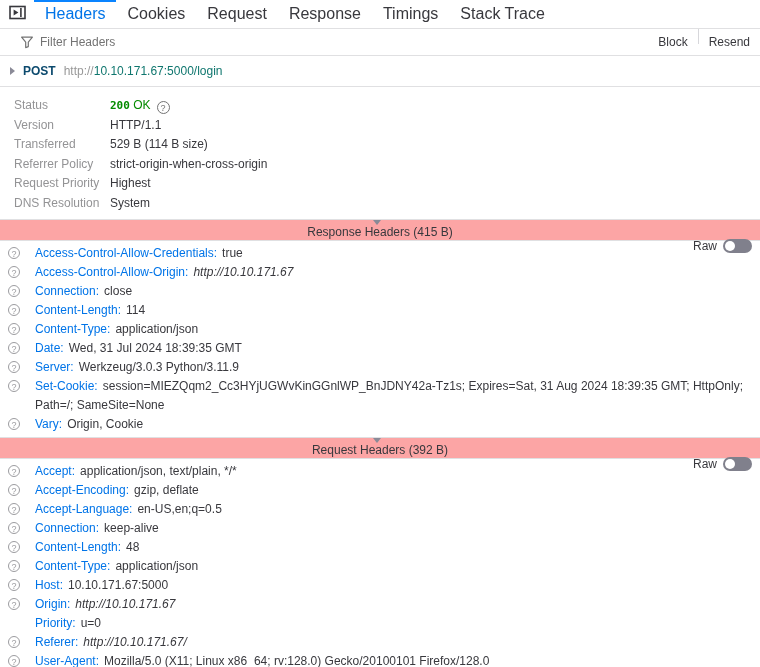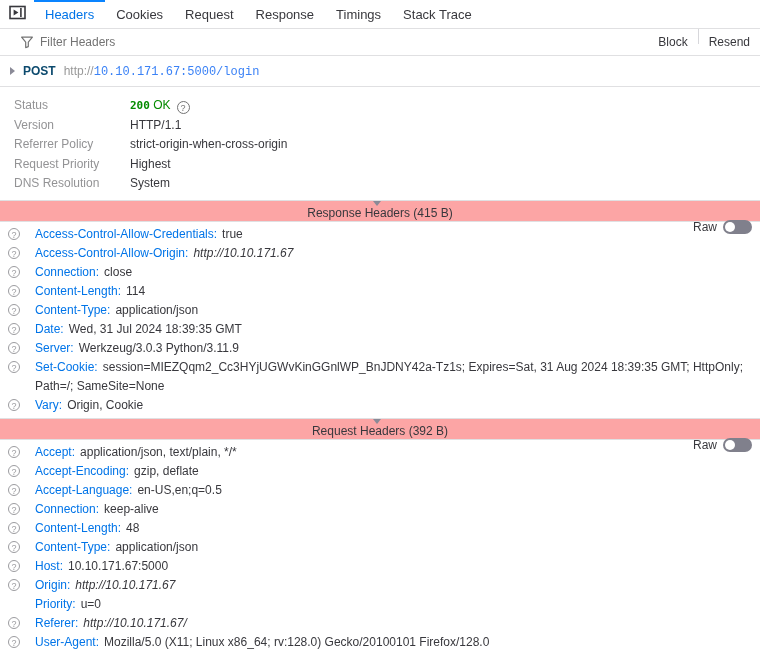--- a/index.html
+++ b/index.html
@@ -6,40 +6,40 @@
   html, body { margin: 0; padding: 0; background: #fff; }
   .devtools {
     width: 760px; height: 667px; overflow: hidden; position: relative;
     background: #fff; color: #38383d;
     font-family: "Liberation Sans", sans-serif; font-size: 12px;
   }
   
   .tabbar { display: flex; align-items: stretch; height: 29px; border-bottom: 1px solid #e0e0e2; background: #fff; }
   .pane-toggle { width: 34px; display: flex; align-items: center; justify-content: center; }
   .tab-strip { display: flex; align-items: stretch; }
-  .tab { padding: 0 11px; display: flex; align-items: center; position: relative; font-size: 13px; color: #38383d; cursor: default; white-space: nowrap; }
+  .tab { padding: 0 11px; display: flex; align-items: center; position: relative; font-size: 16px; color: #38383d; cursor: default; white-space: nowrap; }
   .tab.active { color: #0074e8; }
   .tab.active::before { content: ""; position: absolute; top: 0; left: 0; right: 0; height: 2px; background: #0a84ff; }
   
   .filter-row { height: 27px; display: flex; align-items: center; border-bottom: 1px solid #e0e0e2; padding-left: 20px; }
   .funnel { display: flex; align-items: center; margin-right: 6px; }
   .filter-input { flex: 1; border: none; outline: none; font-family: inherit; font-size: 12px; color: #38383d; background: transparent; padding: 0; }
   .filter-input::placeholder { color: #737373; opacity: 1; }
   .filter-actions { display: flex; height: 100%; }
   .filter-btn { padding: 0 10px; display: flex; align-items: center; height: 100%; color: #38383d; cursor: default; }
   .v-divider { width: 1px; height: 15px; background: #d7d7db; }
   
   .request-line { height: 31px; display: flex; align-items: center; border-bottom: 1px solid #e0e0e2; padding-left: 10px; }
   .twisty-right { width: 0; height: 0; border-left: 5px solid #8a8a97; border-top: 4px solid transparent; border-bottom: 4px solid transparent; margin-right: 8px; }
   .method { font-weight: 700; color: #0c4a6e; margin-right: 8px; }
   .url-scheme { color: #989898; }
-  .url-rest { color: #3b82f6; font-family: Liberation Mono, monospace; }
+  .url-rest { color: #0f766e; }
   
   .summary { padding: 9px 0 6px 0; }
-  .summary-row { display: flex; line-height: 19.5px; padding-left: 14px; gap: 20px; }
+  .summary-row { display: flex; line-height: 19.5px; padding-left: 14px; }
   .summary-label { width: 96px; flex-shrink: 0; color: #939395; }
   .summary-value { color: #38383d; }
   .status-code { color: #058b00; font-weight: 700; font-family: "DejaVu Sans Mono", monospace; font-size: 11px; }
   .status-text { color: #058b00; }
   .help-icon { display: inline-block; width: 13px; height: 13px; line-height: 12px; text-align: center; border: 1px solid #737373; border-radius: 50%; color: #737373; font-size: 9px; margin-left: 6px; vertical-align: -2px; }
   
   .section-bar { height: 22px; background: #fca5a5; border-top: 1px solid #e0e0e2; border-bottom: 1px solid #e0e0e2; display: flex; align-items: center; padding: 0 8px; flex-direction: column; }
   .twisty-down { width: 0; height: 0; border-top: 5px solid #8a8a97; border-left: 4px solid transparent; border-right: 4px solid transparent; margin-right: 6px; }
   .section-title { color: #38383d; }
   .raw-wrap { margin-left: auto; display: flex; align-items: center; }
@@ -102,20 +102,24 @@
   <div class="summary">
       <div class="summary-row">
         <span class="summary-label">Status</span>
         <span class="summary-value"><span class="status-code">200</span><span class="status-text"> OK</span><span class="help-icon">?</span></span>
       </div>
       <div class="summary-row">
         <span class="summary-label">Version</span>
         <span class="summary-value">HTTP/1.1</span>
       </div>
       <div class="summary-row">
+        <span class="summary-label">Transferred</span>
+        <span class="summary-value">529 B (114 B size)</span>
+      </div>
+      <div class="summary-row">
         <span class="summary-label">Referrer Policy</span>
         <span class="summary-value">strict-origin-when-cross-origin</span>
       </div>
       <div class="summary-row">
         <span class="summary-label">Request Priority</span>
         <span class="summary-value">Highest</span>
       </div>
       <div class="summary-row">
         <span class="summary-label">DNS Resolution</span>
         <span class="summary-value">System</span>

